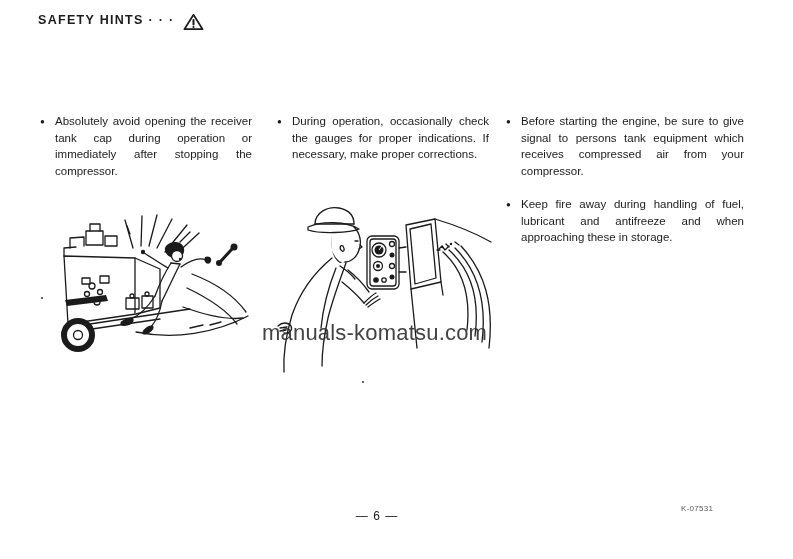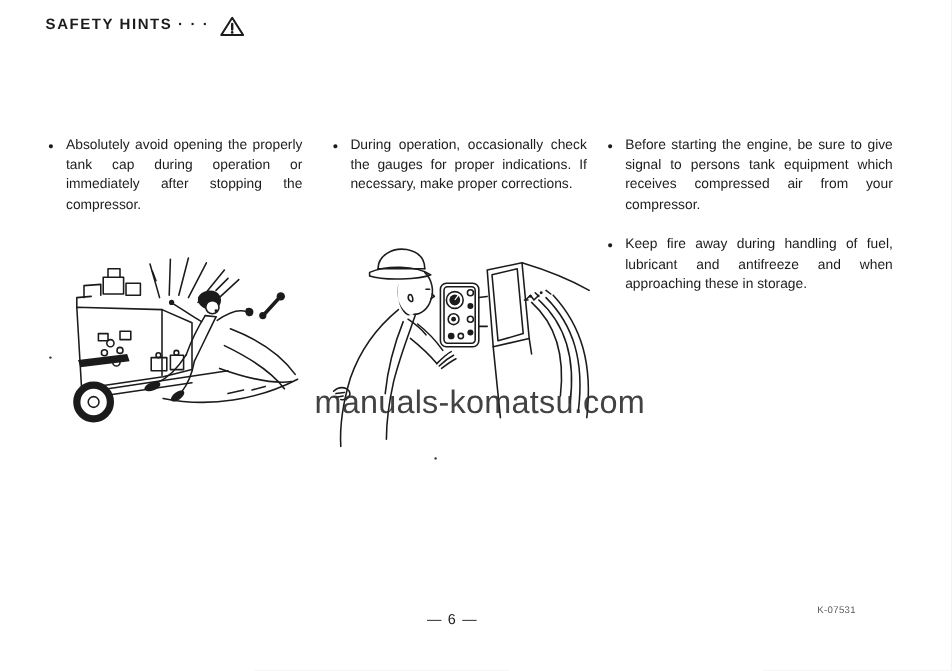--- a/index.html
+++ b/index.html
@@ -37,21 +37,21 @@
   
   .illus{position:absolute;z-index:1;line-height:0;}
   .illus-left{left:40px;top:212px;width:230px;height:160px;}
   .illus-middle{left:270px;top:200px;width:225px;height:185px;}
   .illus svg{width:100%;height:100%;}
   .line{stroke:#1b1b1b;fill:none;stroke-width:1.3;stroke-linecap:round;stroke-linejoin:round;}
   .fillk{fill:#1b1b1b;stroke:none;}
   
   .watermark{
     position:absolute;left:262px;top:320px;z-index:5;
-    font-size:27px;letter-spacing:0.2px;
+    font-size:22px;letter-spacing:0.2px;
     color:rgba(45,45,45,0.9);
     white-space:nowrap;
   }
   
   .page-number{
     position:absolute;left:337px;top:509px;width:80px;
     text-align:center;font-size:12px;letter-spacing:1px;
   }
   .doc-code{
     position:absolute;left:681px;top:504px;
@@ -69,21 +69,21 @@
     <span class="warn-icon">
       <svg width="21" height="18" viewBox="0 0 21 18">
         <path d="M10.5,1.8 L19.6,16.2 L1.4,16.2 Z" fill="none" stroke="#1b1b1b" stroke-width="1.7" stroke-linejoin="round"></path>
         <path d="M10.5,7 L10.5,11.6" stroke="#1b1b1b" stroke-width="2" stroke-linecap="round"></path>
         <circle cx="10.5" cy="14" r="1.1" fill="#1b1b1b"></circle>
       </svg>
     </span>
   </div>
 
   <div class="col col-left">
-    <p>Absolutely avoid opening the properly tank cap during operation or immediately after stopping the compressor.</p>
+    <p>Absolutely avoid opening the receiver tank cap during operation or immediately after stopping the compressor.</p>
   </div>
 
   <div class="col col-middle">
     <p>During operation, occasionally check the gauges for proper indications. If necessary, make proper corrections.</p>
   </div>
 
   <div class="col col-right">
     <p>Before starting the engine, be sure to give signal to persons tank equipment which receives compressed air from your compressor.</p>
     <p>Keep fire away during handling of fuel, lubricant and antifreeze and when approaching these in storage.</p>
   </div>

